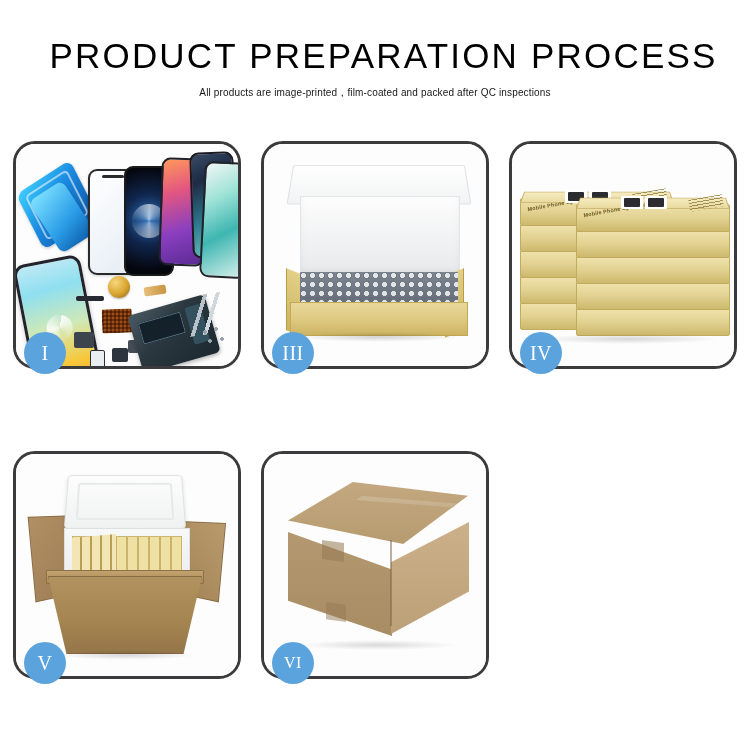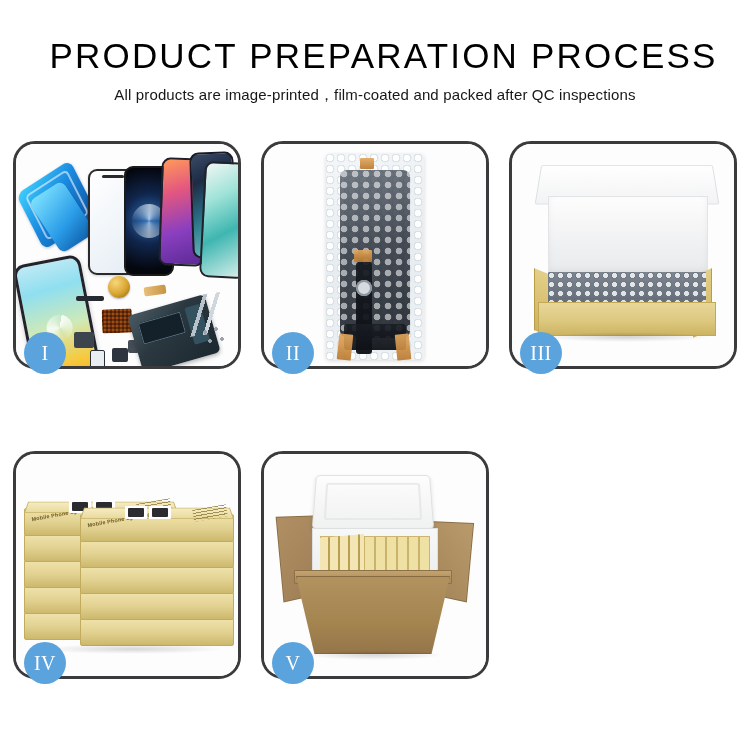--- a/index.html
+++ b/index.html
@@ -27,21 +27,21 @@
     font-weight: 500;
     letter-spacing: 2.2px;
     color: #000000;
     line-height: 1.05;
     white-space: nowrap;
     margin-left: 17px;
   }
   .page-subtitle {
     margin-top: 11px;
     font-family: "Liberation Sans", sans-serif;
-    font-size: 15px;
+    font-size: 10px;
     font-weight: 400;
     letter-spacing: 0.15px;
     color: #171717;
     white-space: nowrap;
   }
 
   
   .grid {
     position: absolute;
     top: 141px;
@@ -483,35 +483,20 @@
       <div class="part-c"></div>
       <div class="part-d"></div>
       <div class="part-e"></div>
       <div class="logicboard"></div>
       <div class="tweezer"></div>
       <div class="screws"></div>
     </div>
     <div class="badge">I</div>
   </div>
 
-  <div class="panel p2">
-    <div class="panel-inner">
-      <div class="bubble-bag">
-        <div class="screen-inside"></div>
-        <div class="flex-tail"></div>
-        <div class="conn-circle"></div>
-        <div class="flex-foot"></div>
-        <div class="tape tape-t"></div>
-        <div class="tape tape-m"></div>
-        <div class="tape tape-bl"></div>
-        <div class="tape tape-br"></div>
-      </div>
-    </div>
-    <div class="badge">II</div>
-  </div>
 
   <div class="panel p3">
     <div class="panel-inner">
       <div class="box3-lid"></div>
       <div class="box3-foam"></div>
       <div class="box3-left"></div>
       <div class="box3-right"></div>
       <div class="box3-bubbles"></div>
       <div class="box3-front"></div>
       <div class="box3-shadow"></div>
@@ -556,14 +541,27 @@
       <div class="v-foam-box"></div>
       <div class="v-contents"></div>
       <div class="v-contents2"></div>
       <div class="v-rim"></div>
       <div class="v-body"></div>
       <div class="v-shadow"></div>
     </div>
     <div class="badge">V</div>
   </div>
 
+  <div class="panel p6">
+    <div class="panel-inner">
+      <div class="c-top"></div>
+      <div class="c-tape"></div>
+      <div class="c-left"></div>
+      <div class="c-right"></div>
+      <div class="c-seam"></div>
+      <div class="c-tab1"></div>
+      <div class="c-tab2"></div>
+      <div class="c-shadow"></div>
+    </div>
+    <div class="badge small">VI</div>
+  </div>
 
 </div>
 
 </body></html>

